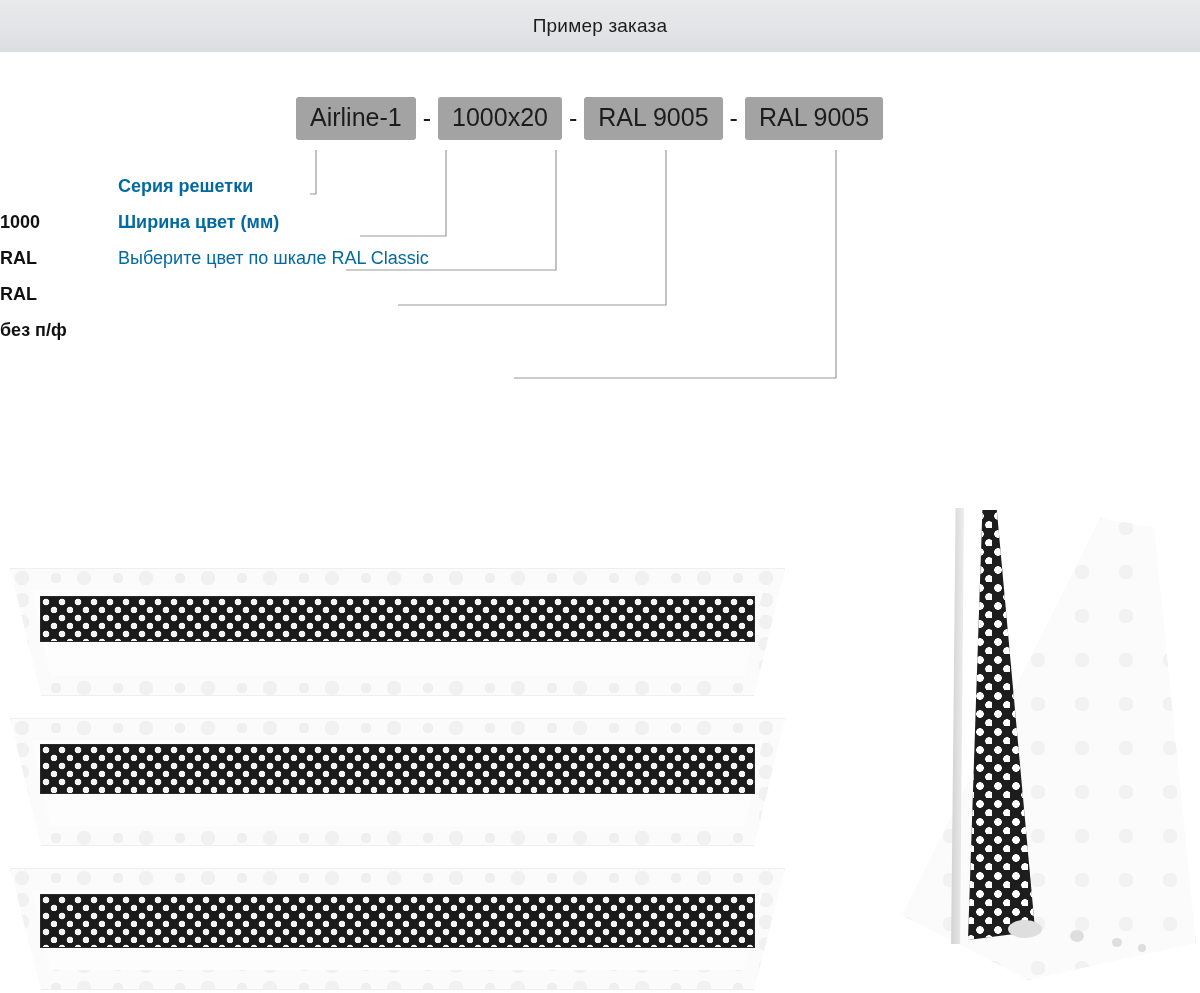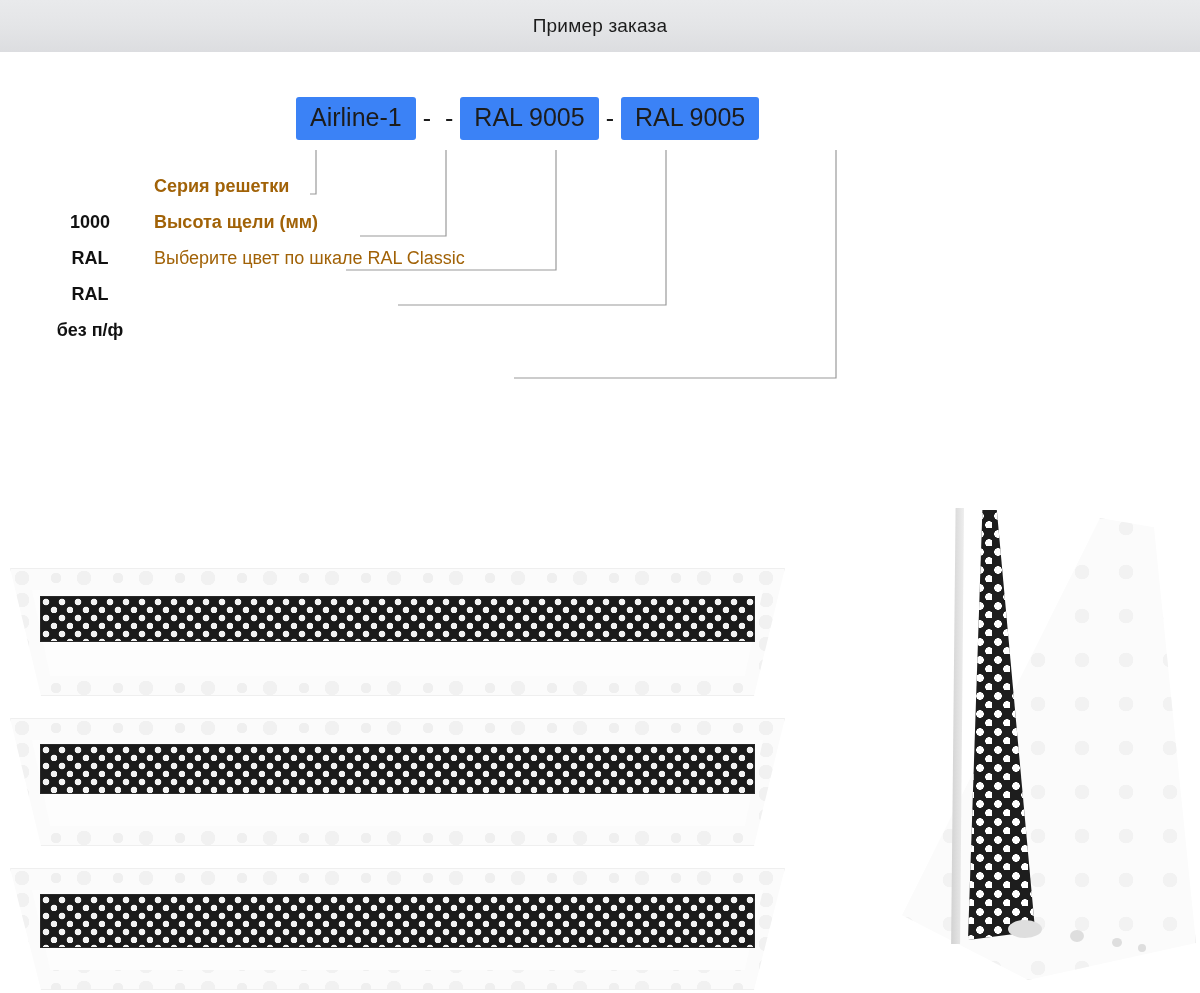--- a/index.html
+++ b/index.html
@@ -36,21 +36,21 @@
   
   .code-row {
     position: absolute;
     left: 296px;
     top: 94px;
     display: flex;
     align-items: center;
     height: 48px;
   }
   .chip {
-    background: #3b82f6;
+    background: #a3a3a3;
     border-radius: 3px;
     font-size: 25px;
     color: #1c1c1c;
     padding: 8px 14px 10px 14px;
     line-height: 1;
     white-space: nowrap;
   }
   .dash {
     font-size: 25px;
     color: #1c1c1c;
@@ -65,31 +65,30 @@
     top: 176px;
     width: 700px;
   }
   .legend-row {
     display: flex;
     align-items: baseline;
     height: 36px;
   }
   .legend-key {
     width: 108px;
-    text-align: center;
+    text-align: left;
     padding-right: 10px;
     font-size: 18px;
     font-weight: bold;
     color: #111111;
     white-space: nowrap;
-    padding-left: 36px;
   }
   .legend-text {
     font-size: 18px;
-    color: #a16207;
+    color: #0369a1;
     white-space: nowrap;
   }
   .legend-text.bold { font-weight: bold; }
 
   
   .connectors {
     position: absolute;
     left: 0; top: 0;
     width: 1200px;
     height: 993px;
@@ -224,20 +223,21 @@
 </head>
 <body>
 
 <div class="header-bar">
   <div class="header-title">Пример заказа</div>
 </div>
 
 <div class="code-row">
   <span class="chip">Airline-1</span>
   <span class="dash">-</span>
+  <span class="chip">1000x20</span>
   <span class="dash">-</span>
   <span class="chip">RAL 9005</span>
   <span class="dash">-</span>
   <span class="chip">RAL 9005</span>
 </div>
 
 <svg class="connectors" viewBox="0 0 1200 993">
   <g stroke="#9a9a9a" stroke-width="1.2" fill="none">
 
     <path d="M 316 150 L 316 194 L 310 194"></path>
@@ -252,21 +252,21 @@
   </g>
 </svg>
 
 <div class="legend">
   <div class="legend-row">
     <div class="legend-key"></div>
     <div class="legend-text bold">Серия решетки</div>
   </div>
   <div class="legend-row">
     <div class="legend-key">1000</div>
-    <div class="legend-text bold">Высота щели (мм)</div>
+    <div class="legend-text bold">Ширина цвет (мм)</div>
   </div>
   <div class="legend-row">
     <div class="legend-key">RAL</div>
     <div class="legend-text">Выберите цвет по шкале RAL Classic</div>
   </div>
   <div class="legend-row">
     <div class="legend-key">RAL</div>
   </div>
   <div class="legend-row">
     <div class="legend-key">без п/ф</div>

